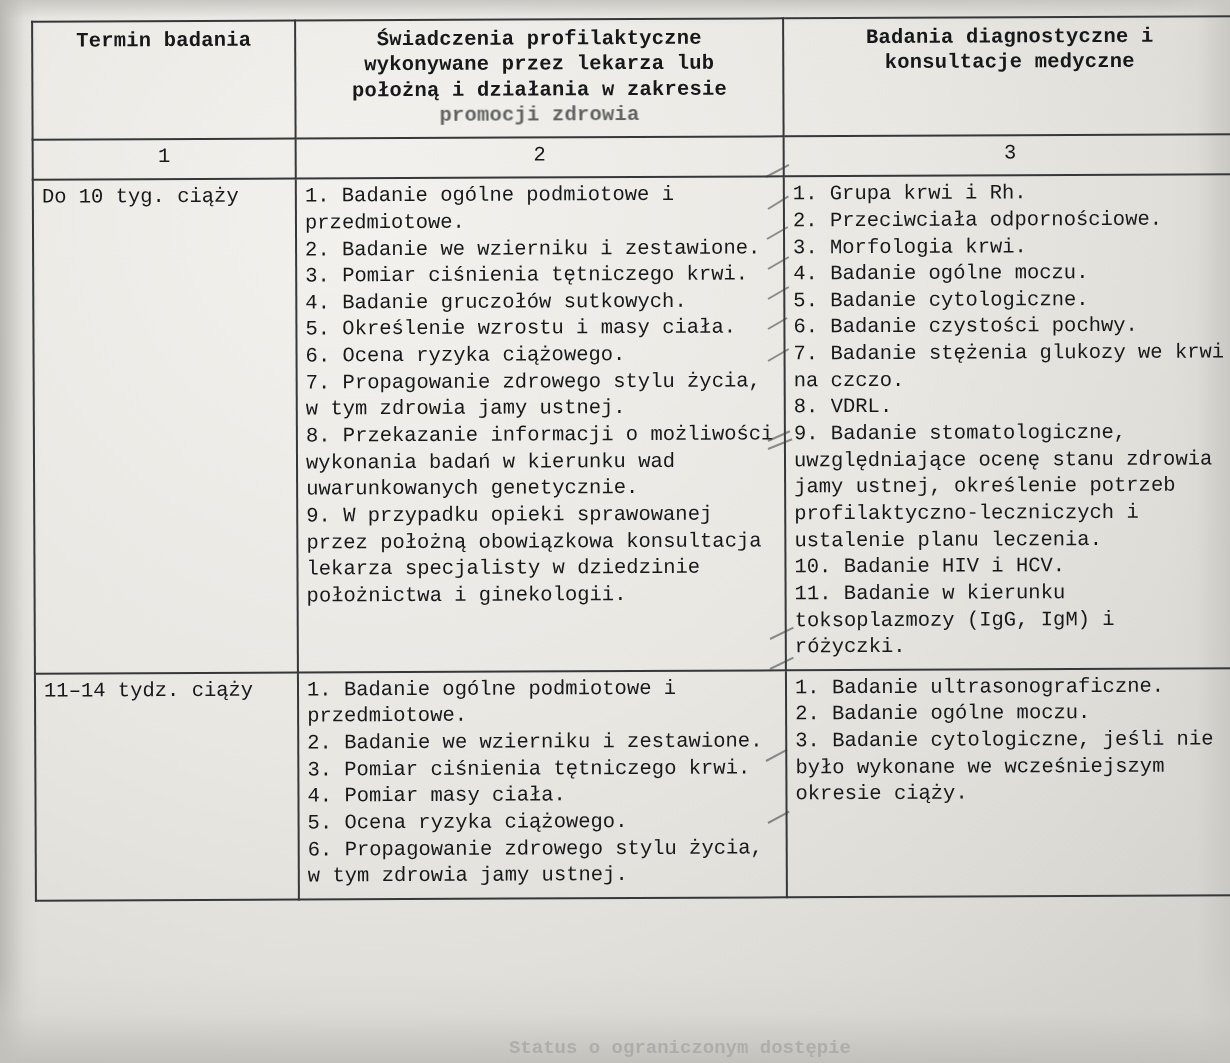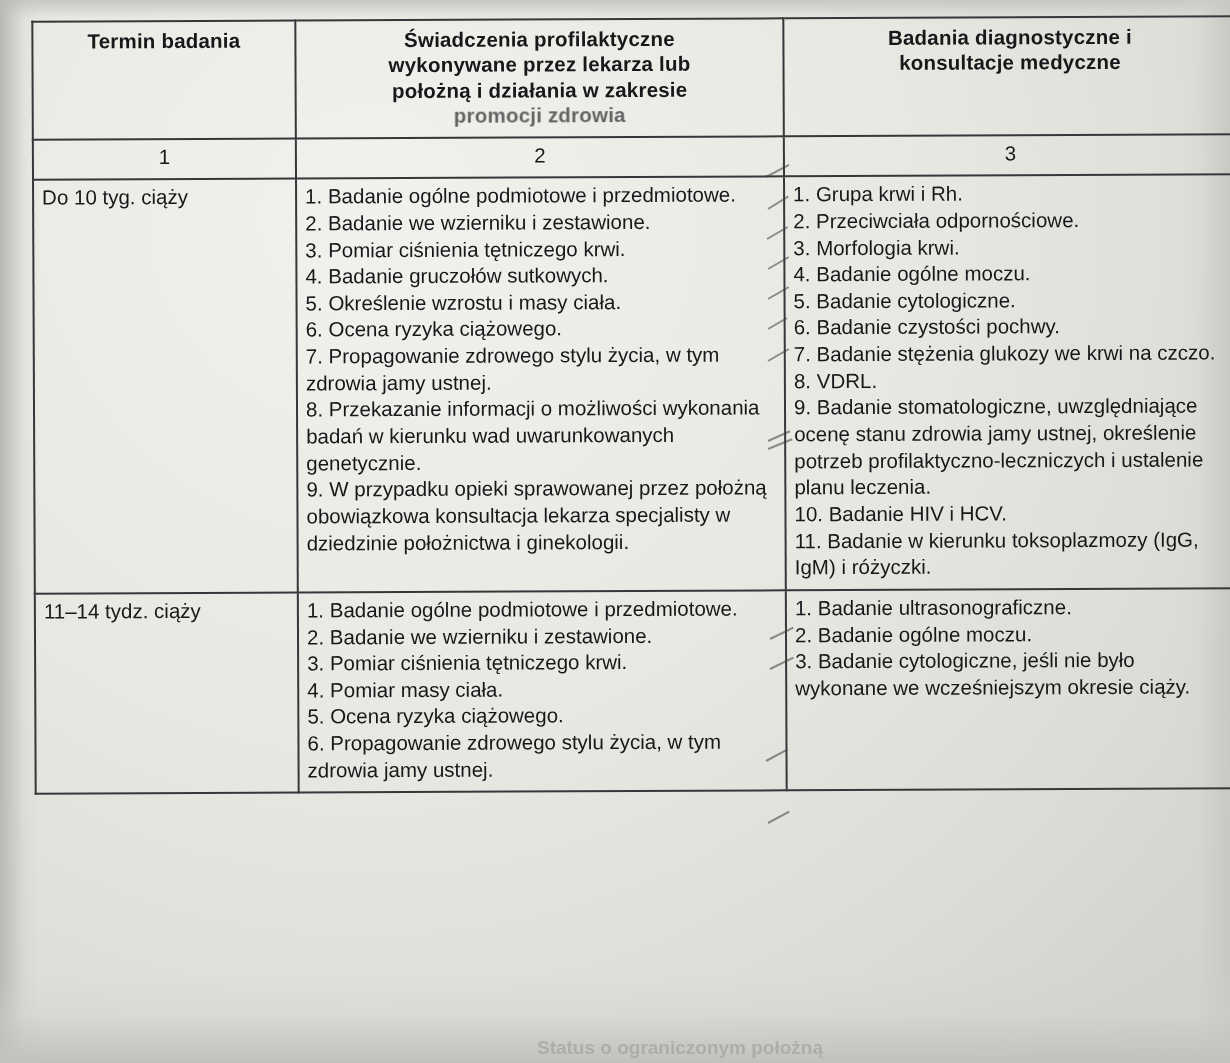--- a/index.html
+++ b/index.html
@@ -16,20 +16,21 @@
 
   
   #page {
     position: absolute;
     left: 0;
     top: 0;
     width: 1230px;
     height: 1063px;
     background:
       radial-gradient(ellipse at 30% 20%, #f2f1ed 0%, #e8e7e2 45%, #dcdbd6 75%, #cfcec9 100%);
+    font-family: Liberation Mono, monospace;
   }
   
   #shade-left {
     position: absolute;
     left: 0; top: 0;
     width: 40px; height: 1063px;
     background: linear-gradient(to right, #b9b8b3 0%, rgba(200,199,194,0.25) 60%, rgba(255,255,255,0) 100%);
     pointer-events: none;
   }
   #shade-top {
@@ -221,14 +222,14 @@
   <div class="strike" style="left:768px; top:298px; width:24px; height:2px; transform:rotate(-30deg);"></div>
   <div class="strike" style="left:768px; top:328px; width:22px; height:2px; transform:rotate(-30deg);"></div>
   <div class="strike" style="left:768px; top:360px; width:24px; height:2px; transform:rotate(-30deg);"></div>
   <div class="strike" style="left:768px; top:440px; width:24px; height:2px; transform:rotate(-24deg);"></div>
   <div class="strike" style="left:768px; top:448px; width:26px; height:2px; transform:rotate(-22deg);"></div>
   <div class="strike" style="left:770px; top:638px; width:26px; height:2px; transform:rotate(-26deg);"></div>
   <div class="strike" style="left:770px; top:668px; width:26px; height:2px; transform:rotate(-26deg);"></div>
   <div class="strike" style="left:766px; top:760px; width:24px; height:2px; transform:rotate(-28deg);"></div>
   <div class="strike" style="left:768px; top:822px; width:24px; height:2px; transform:rotate(-28deg);"></div>
 
-  <div id="bottom-caption">Status o ograniczonym położną</div>
+  <div id="bottom-caption">Status o ograniczonym dostępie</div>
 </div>
 
 </body></html>

